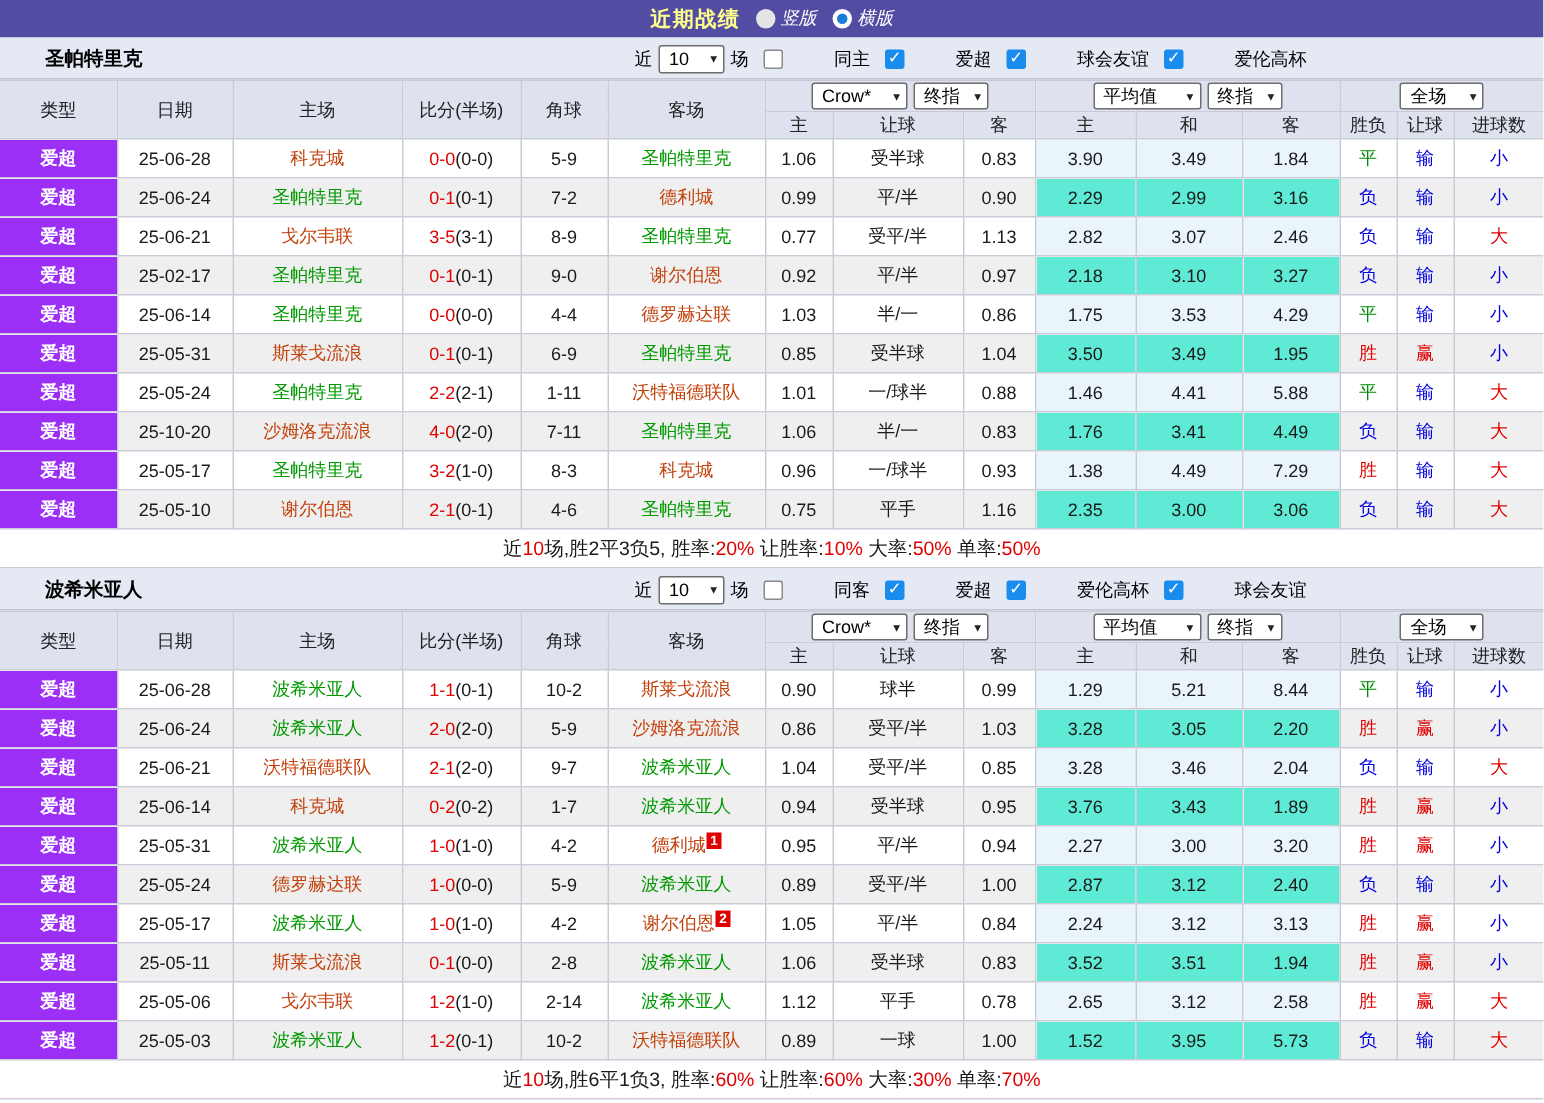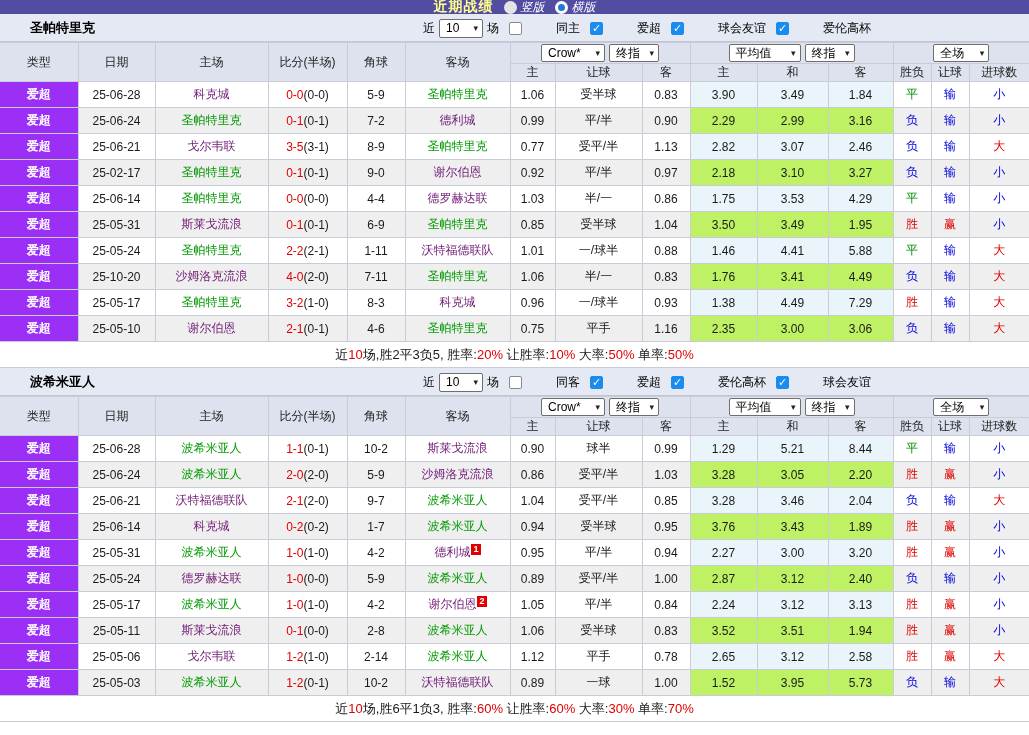--- a/index.html
+++ b/index.html
@@ -4,21 +4,21 @@
 <style>
   * { box-sizing: border-box; }
   html,body { margin:0; padding:0; }
   body {
     width:1029px; height:735px; background:#fff; overflow:hidden;
     font-family:"Liberation Sans","DejaVu Sans",sans-serif;
     -webkit-font-smoothing:antialiased;
   }
   
   .titlebar {
-    height:14px; background:#534CA3; display:flex; align-items:center;
+    height:25px; background:#534CA3; display:flex; align-items:center;
     justify-content:center; gap:10px;
   }
   .titlebar .app-title { color:#FFFF8C; font-weight:bold; font-size:14px; letter-spacing:1px; }
   .radio-opt { display:flex; align-items:center; gap:4px; color:#fff; font-size:12px; cursor:pointer;font-style:italic; }
   .radio-dot { width:13px; height:13px; border-radius:50%; background:#E4E4E4; display:inline-block; }
   .radio-dot.on { width:13px; height:13px; background:#1B7CD8; border:3px solid #fff; }
   
   .strip {
     height:28px; background:#E5E9F4; position:relative;
     display:flex; align-items:center; border-bottom:1px solid #C2C6D4;
@@ -49,23 +49,23 @@
   th:first-child, td:first-child { border-left:none; }
   th:last-child, td:last-child { border-right:none; }
   thead th { background:#DEE1EE; color:#222; }
   tr.group-row th { height:21px; }
   tr.sub-row th { height:18px; }
   .group-cell { padding:1px 0;margin-top:43px; }
   .group-cell .select-box { margin:0 2px; height:18px; }
   tbody tr.odd  td { background:#FFFFFF; }
   tbody tr.even td { background:#EFEFEF; }
   tbody tr.odd  td.avg { background:#EAF4FB; }
-  tbody tr.even td.avg { background:#bef264; }
+  tbody tr.even td.avg { background:#5eead4; }
   td.type-cell { background:#9C2FF6 !important; color:#fff; font-weight:bold; }
-  .team { color:#701a75; }
+  .team { color:#c2410c; }
   .team.green { color:#009900; }
   .score { color:#E00000; }
   .half { color:#1a1a1a; }
   .c-red { color:#E00000; }
   .c-blue { color:#0000E0; }
   .c-green { color:#008A00; }
   .red-badge {
     display:inline-block; background:#E00000; color:#fff; font-size:9px; line-height:11px;
     padding:0 2px; vertical-align:top; margin-left:1px; font-weight:bold;
   }

